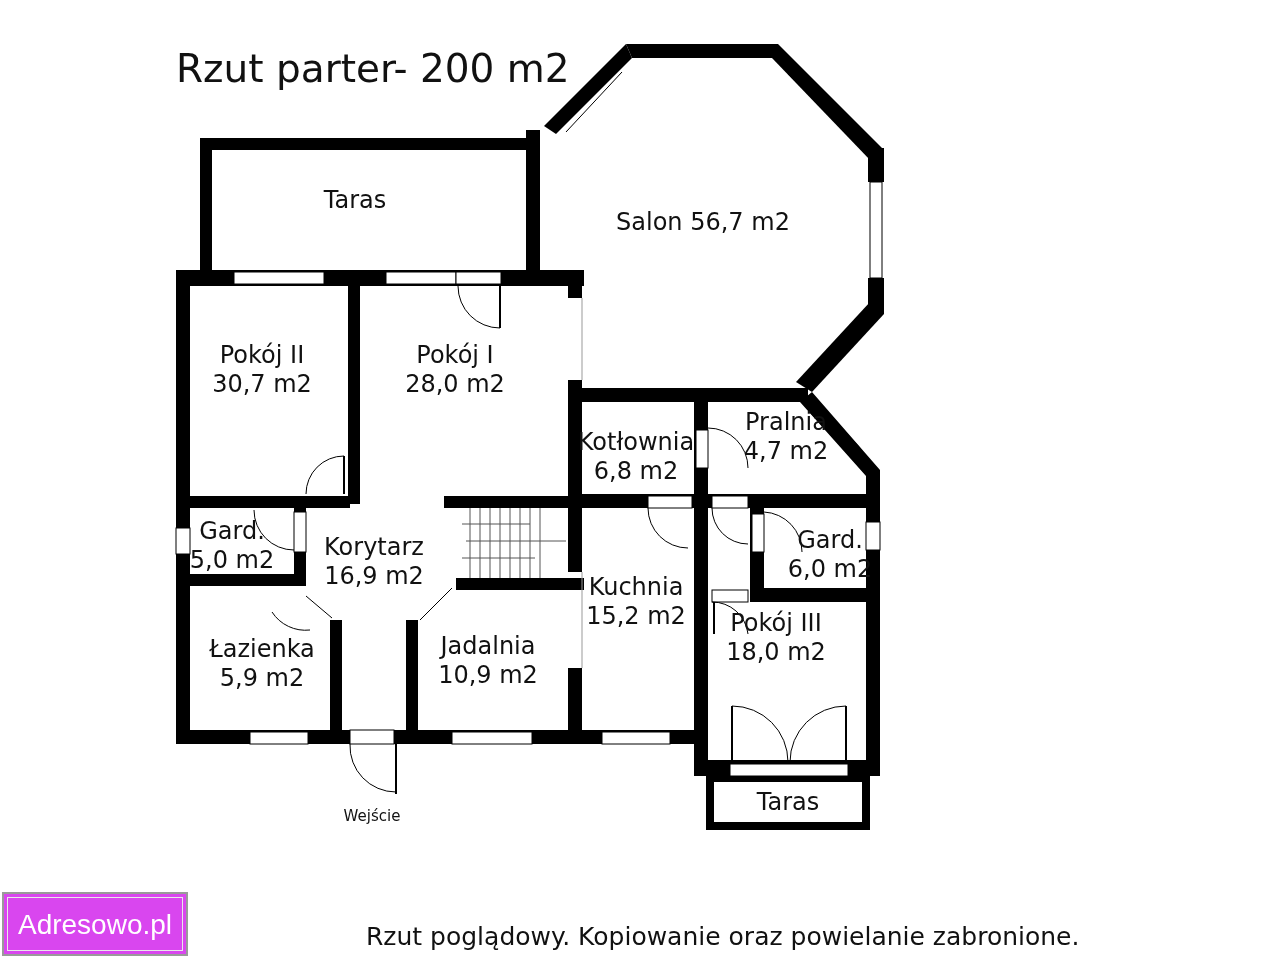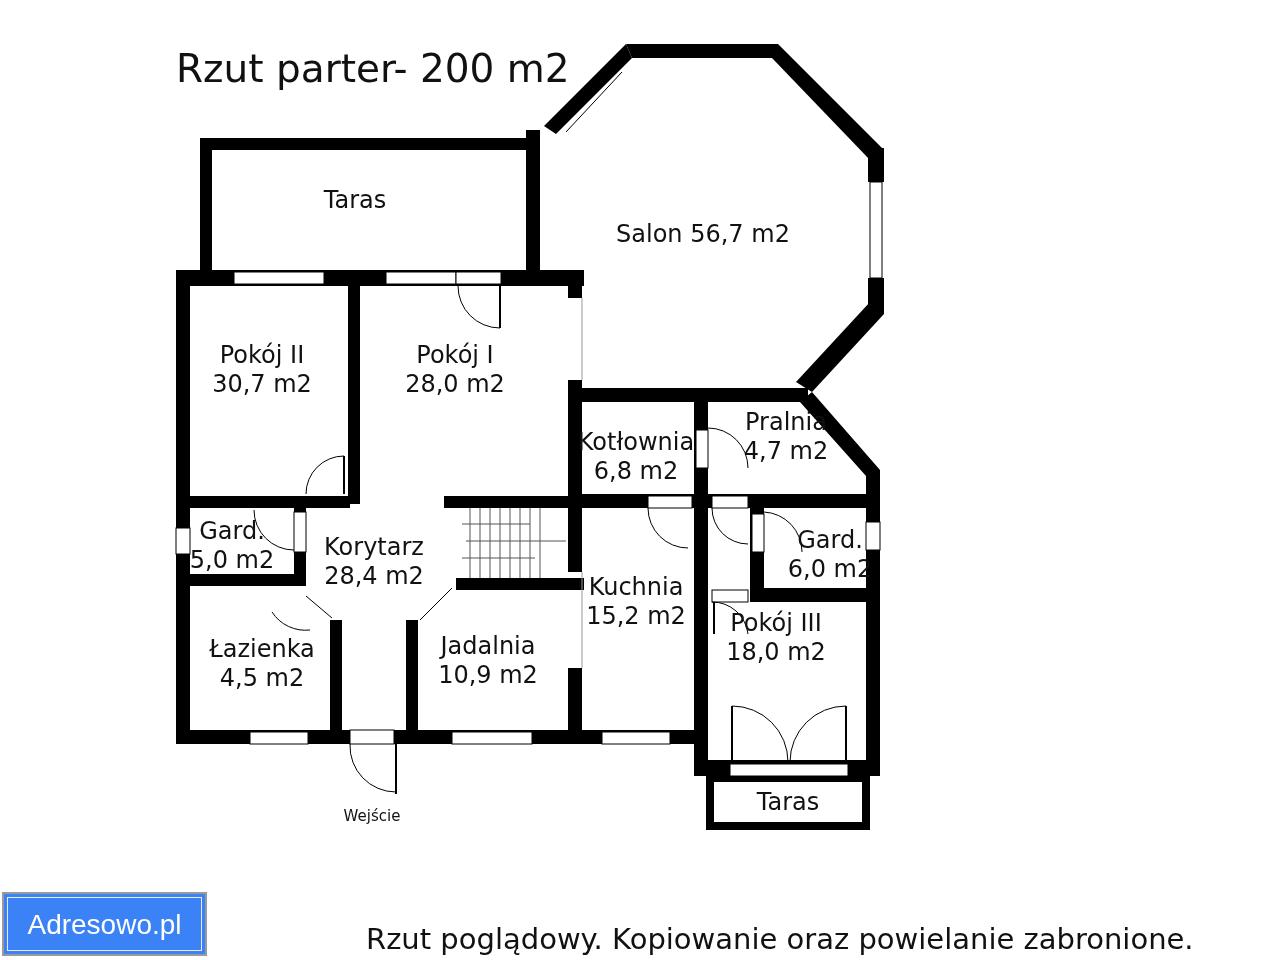--- a/index.html
+++ b/index.html
@@ -1,22 +1,22 @@
 <!DOCTYPE html>
 <html><head>
 <meta charset="utf-8">
 <style>
   html, body { margin:0; padding:0; background:#ffffff; }
   body { width:1280px; height:960px; position:relative; overflow:hidden; font-family:"DejaVu Sans", sans-serif; color:#111; }
   .title { position:absolute; left:176px; top:46px; font-size:39px; font-weight:normal; letter-spacing:0px; }
   .plan { position:absolute; left:0; top:0; width:1280px; height:960px; }
   .label { position:absolute; text-align:center; font-size:24px; line-height:29px; transform:translate(-50%,-50%); white-space:nowrap; }
   .label.small { font-size:15px;text-align:right; }
-  .footer { position:absolute; left:366px; top:922px; font-size:29px; }
-  .badge { position:absolute; left:2px; top:892px; width:205px; height:64px; background:#3b82f6; border:2px solid #9a9a9a; box-sizing:border-box; }
+  .footer { position:absolute; left:366px; top:922px; font-size:25px; }
+  .badge { position:absolute; left:2px; top:892px; width:186px; height:64px; background:#d946ef; border:2px solid #9a9a9a; box-sizing:border-box; }
   .badge-inner { position:absolute; left:3px; top:3px; right:3px; bottom:3px; border:1px solid #e8e8e8; color:#fff; font-size:28px; line-height:54px; text-align:center; font-family:"Liberation Sans", sans-serif; }
 </style>
 </head>
 <body>
 
 <div class="title">Rzut parter- 200 m2</div>
 
 <svg class="plan" viewBox="0 0 1280 960" xmlns="http://www.w3.org/2000/svg">
   <g fill="#000">
 
@@ -135,21 +135,21 @@
       <line x1="530" y1="508" x2="530" y2="578"></line>
       <line x1="540" y1="508" x2="540" y2="578"></line>
       <line x1="466" y1="541" x2="566" y2="541"></line>
       <line x1="462" y1="524" x2="530" y2="524"></line>
       <line x1="462" y1="558" x2="535" y2="558"></line>
     </g>
   </g>
 </svg>
 
 <div class="label" style="left:355px; top:200px;"><span>Taras</span></div>
-<div class="label" style="left:703px; top:234px;"><span>Salon 56,7 m2</span></div>
+<div class="label" style="left:703px; top:222px;"><span>Salon 56,7 m2</span></div>
 <div class="label" style="left:262px; top:370px;">
     <div>Pokój II</div>
     <div>30,7 m2</div>
   </div>
 <div class="label" style="left:455px; top:370px;">
     <div>Pokój I</div>
     <div>28,0 m2</div>
   </div>
 <div class="label" style="left:636px; top:457px;">
     <div>Kotłownia</div>
@@ -158,33 +158,33 @@
 <div class="label" style="left:786px; top:437px;">
     <div>Pralnia</div>
     <div>4,7 m2</div>
   </div>
 <div class="label" style="left:232px; top:546px;">
     <div>Gard.</div>
     <div>5,0 m2</div>
   </div>
 <div class="label" style="left:374px; top:562px;">
     <div>Korytarz</div>
-    <div>28,4 m2</div>
+    <div>16,9 m2</div>
   </div>
 <div class="label" style="left:830px; top:555px;">
     <div>Gard.</div>
     <div>6,0 m2</div>
   </div>
 <div class="label" style="left:636px; top:602px;">
     <div>Kuchnia</div>
     <div>15,2 m2</div>
   </div>
 <div class="label" style="left:262px; top:664px;">
     <div>Łazienka</div>
-    <div>4,5 m2</div>
+    <div>5,9 m2</div>
   </div>
 <div class="label" style="left:488px; top:661px;">
     <div>Jadalnia</div>
     <div>10,9 m2</div>
   </div>
 <div class="label" style="left:776px; top:638px;">
     <div>Pokój III</div>
     <div>18,0 m2</div>
   </div>
 <div class="label" style="left:788px; top:802px;"><span>Taras</span></div>

